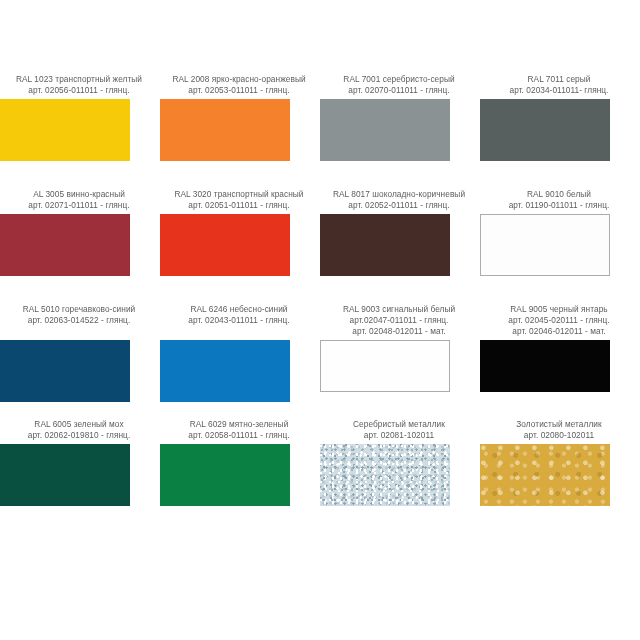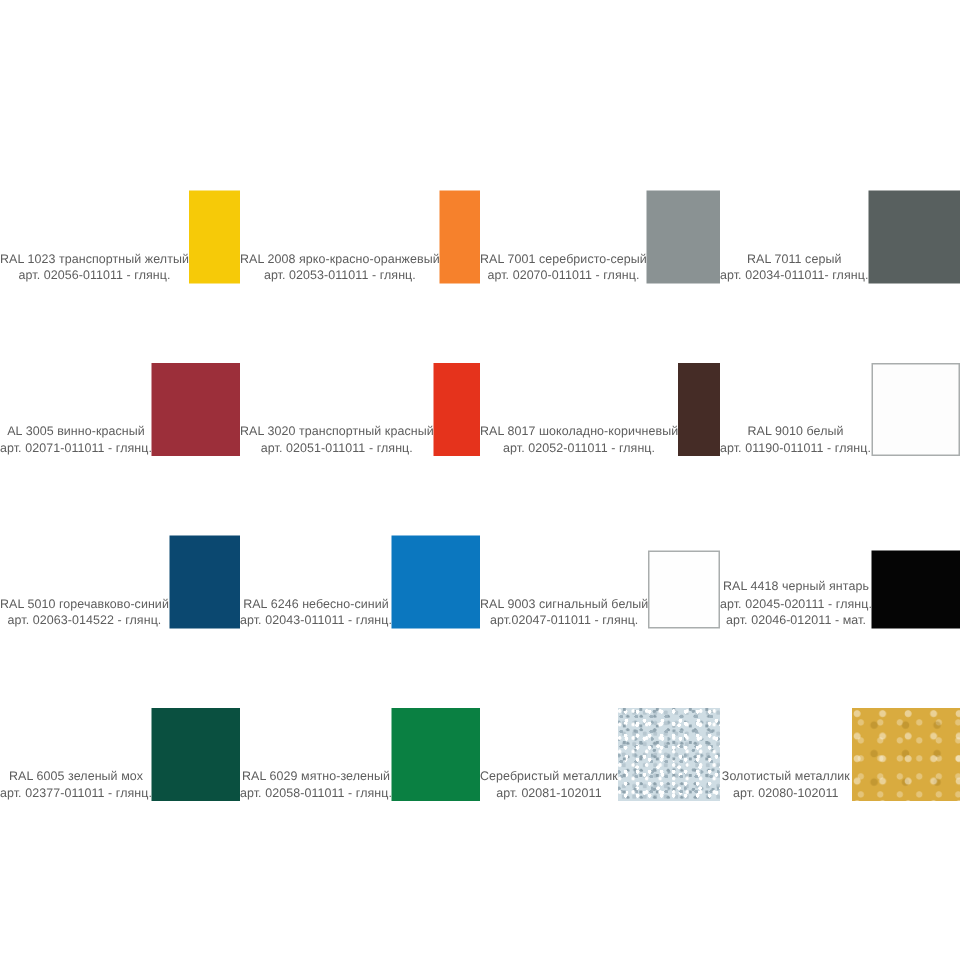--- a/index.html
+++ b/index.html
@@ -27,22 +27,22 @@
     grid-template-columns: repeat(4, 160px);
     grid-auto-rows: 115px;
     width: 640px;
   }
   .swatch-cell {
     position: relative;
     width: 160px;
     height: 115px;
     box-sizing: border-box;
     display: flex;
-    flex-direction: row;
-    align-items: flex-end;
+    flex-direction: column;
+    align-items: flex-start;
   }
   .swatch-caption {
     width: 158px;
     text-align: center;
     font-size: 8.3px;
     line-height: 11.2px;
     color: #5d5d5d;
     letter-spacing: 0.05px;
     white-space: nowrap;
     overflow: visible;
@@ -172,37 +172,38 @@
         <span class="cap-line">RAL 6246 небесно-синий</span>
         <span class="cap-line">арт. 02043-011011 - глянц.</span>
       </div>
       <div class="swatch-chip" style="background-color:#0B77BF;height:62px;margin-top:14px"></div>
     </div>
 
     <div class="swatch-cell rows-3">
       <div class="swatch-caption">
         <span class="cap-line">RAL 9003 сигнальный белый</span>
         <span class="cap-line">арт.02047-011011 - глянц.</span>
+        <span class="cap-line">арт. 02048-012011 - мат.</span>
       </div>
       <div class="swatch-chip chip-outlined" style="background-color:#FEFEFE"></div>
     </div>
 
     <div class="swatch-cell rows-3">
       <div class="swatch-caption">
-        <span class="cap-line">RAL 4418 черный янтарь</span>
+        <span class="cap-line">RAL 9005 черный янтарь</span>
         <span class="cap-line">арт. 02045-020111 - глянц.</span>
         <span class="cap-line">арт. 02046-012011 - мат.</span>
       </div>
       <div class="swatch-chip" style="background-color:#050505"></div>
     </div>
 
     <div class="swatch-cell">
       <div class="swatch-caption">
         <span class="cap-line">RAL 6005 зеленый мох</span>
-        <span class="cap-line">арт. 02377-011011 - глянц.</span>
+        <span class="cap-line">арт. 02062-019810 - глянц.</span>
       </div>
       <div class="swatch-chip" style="background-color:#0A5040"></div>
     </div>
 
     <div class="swatch-cell">
       <div class="swatch-caption">
         <span class="cap-line">RAL 6029 мятно-зеленый</span>
         <span class="cap-line">арт. 02058-011011 - глянц.</span>
       </div>
       <div class="swatch-chip" style="background-color:#0A8042"></div>

